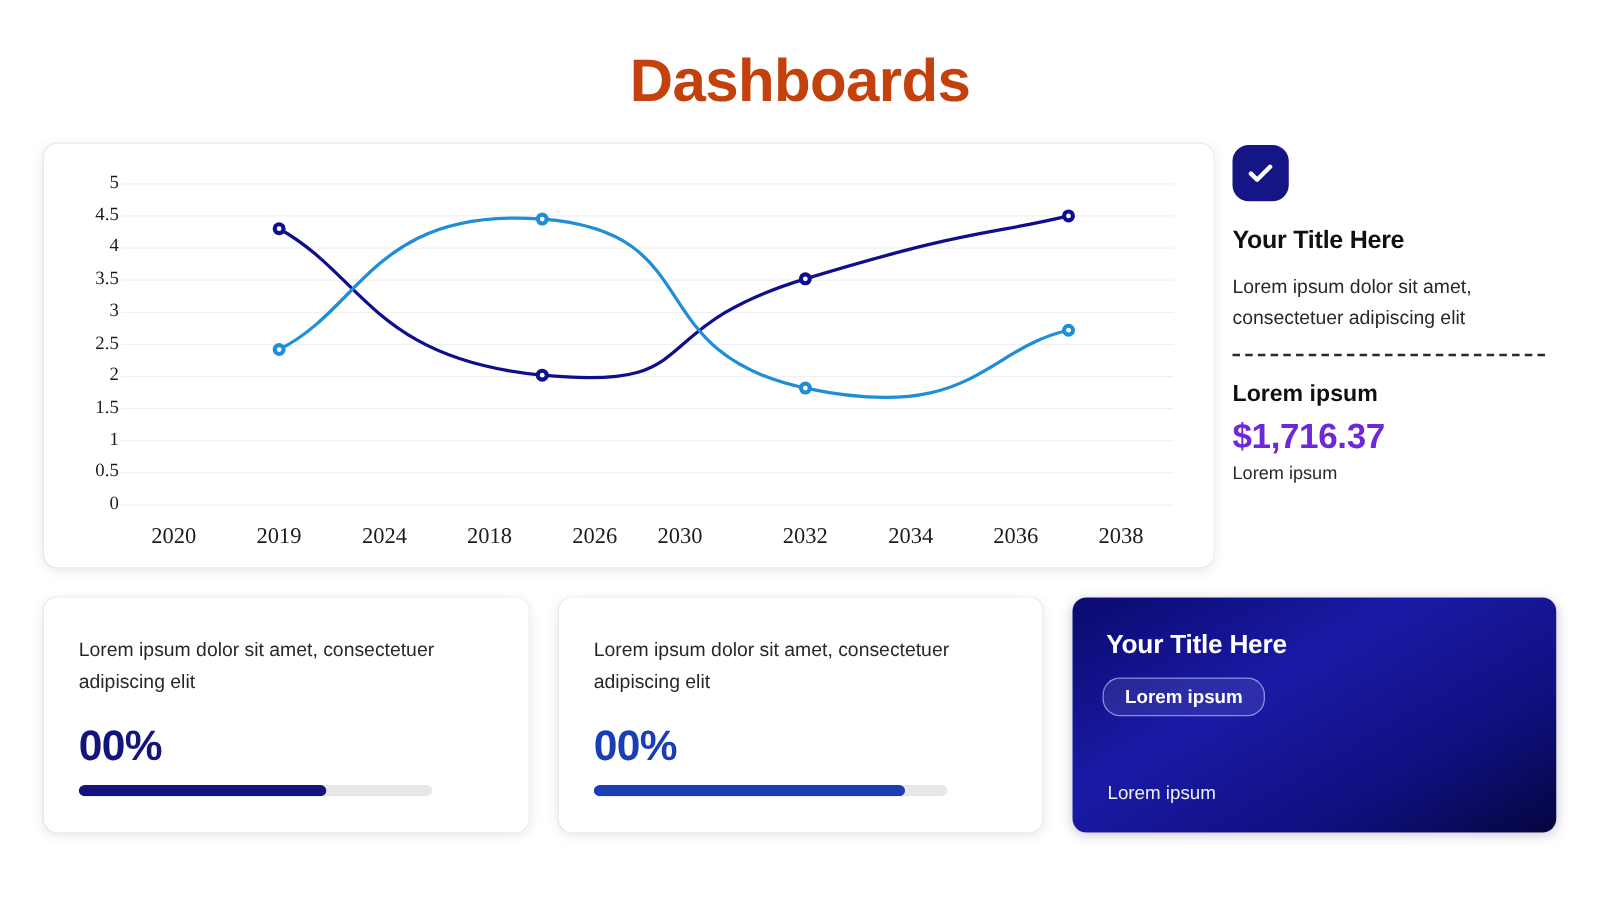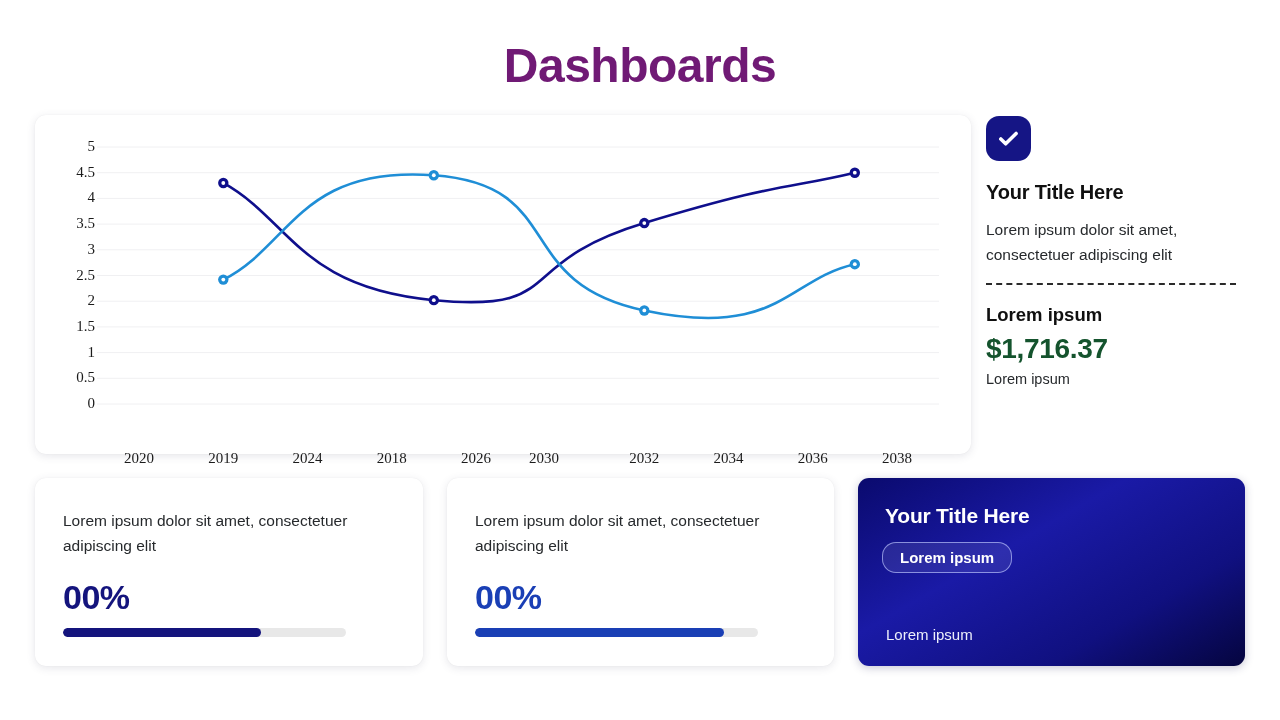--- a/index.html
+++ b/index.html
@@ -9,21 +9,21 @@
     background: #ffffff;
     font-family: "Liberation Sans", sans-serif;
     overflow: hidden;
   }
   .slide { position: relative; width: 1280px; height: 720px; background: #ffffff; }
 
   
   .page-title {
     position: absolute; top: 38px; left: 0; width: 1280px;
     text-align: center;
-    font-size: 48px; font-weight: bold; color: #701a75;
+    font-size: 48px; font-weight: bold; color: #c2410c;
     letter-spacing: -0.5px;
   }
 
   
   .card {
     position: absolute;
     background: #ffffff;
     border-radius: 11px;
     box-shadow: 0 2px 9px rgba(60,60,90,0.13), 0 0 1px rgba(0,0,0,0.08);
   }
@@ -38,21 +38,21 @@
   .ytick {
     position: absolute; right: 0; width: 46px; text-align: right;
     font-family: "Liberation Serif", serif;
     font-size: 15px; color: #1b1b1b; line-height: 1;
   }
   .ytick-col { position: absolute; left: 14px; top: 0; width: 46px; height: 100%; }
 
   .xtick {
     position: absolute; top: 0; text-align: center; width: 70px;
     font-family: "Liberation Serif", serif;
-    font-size: 15px; color: #1b1b1b; margin-top: 32px;
+    font-size: 18px; color: #1b1b1b;
   }
   .xtick-row { position: absolute; left: 0; top: 303px; width: 936px; height: 24px; }
 
   
   #info-panel { position: absolute; left: 986px; top: 116px; width: 256px; height: 320px; }
 
   .check-badge {
     width: 45px; height: 45px; border-radius: 13px;
     background: #151585;
     display: flex; align-items: center; justify-content: center;
@@ -70,21 +70,21 @@
   .dashed-rule {
     margin-top: 16px; width: 250px; height: 0;
     border-top: 2px dashed #2a2a2a;
   }
   .info-sub {
     margin-top: 19px;
     font-size: 18.5px; font-weight: bold; color: #101010;
   }
   .info-amount {
     margin-top: 7px;
-    font-size: 28px; font-weight: bold; color: #14532d;
+    font-size: 28px; font-weight: bold; color: #6d28d9;
     letter-spacing: -0.3px;
   }
   .info-caption {
     margin-top: 6px;
     font-size: 14.5px; color: #26292c;
   }
 
   
   #stat-card-1 { left: 35px;  top: 478px; width: 388px; height: 188px; }
   #stat-card-2 { left: 447px; top: 478px; width: 387px; height: 188px; }

